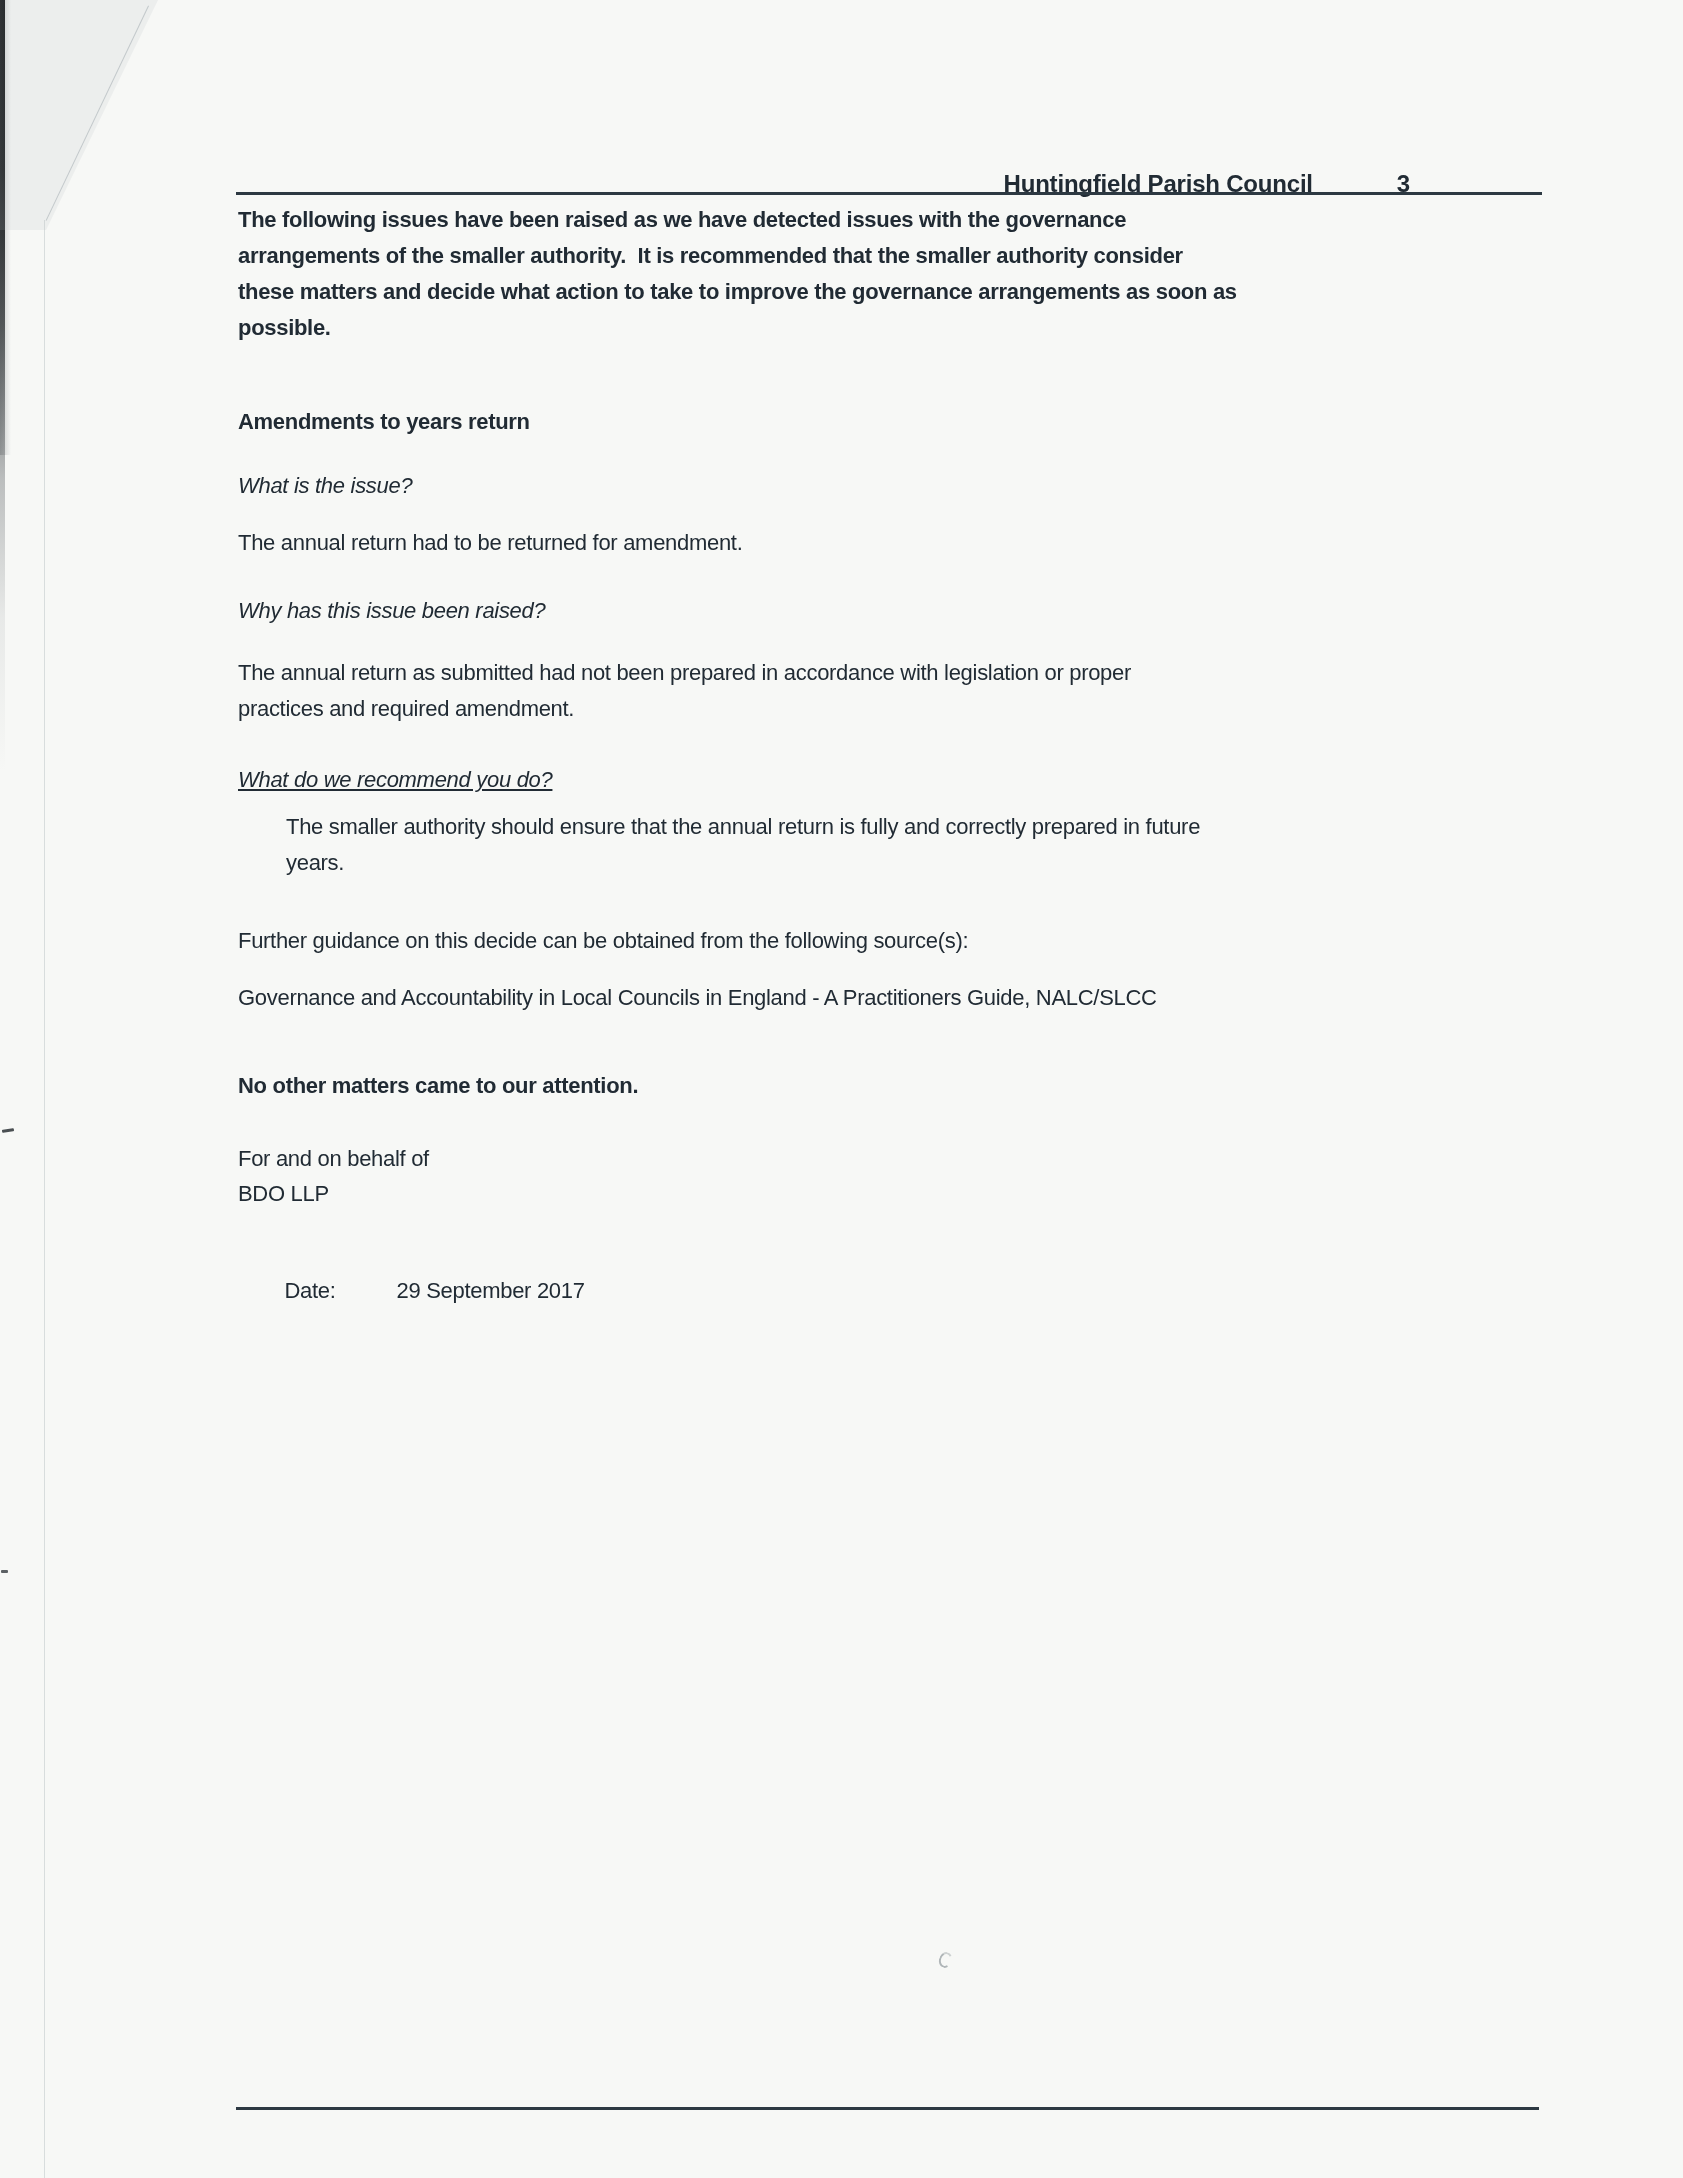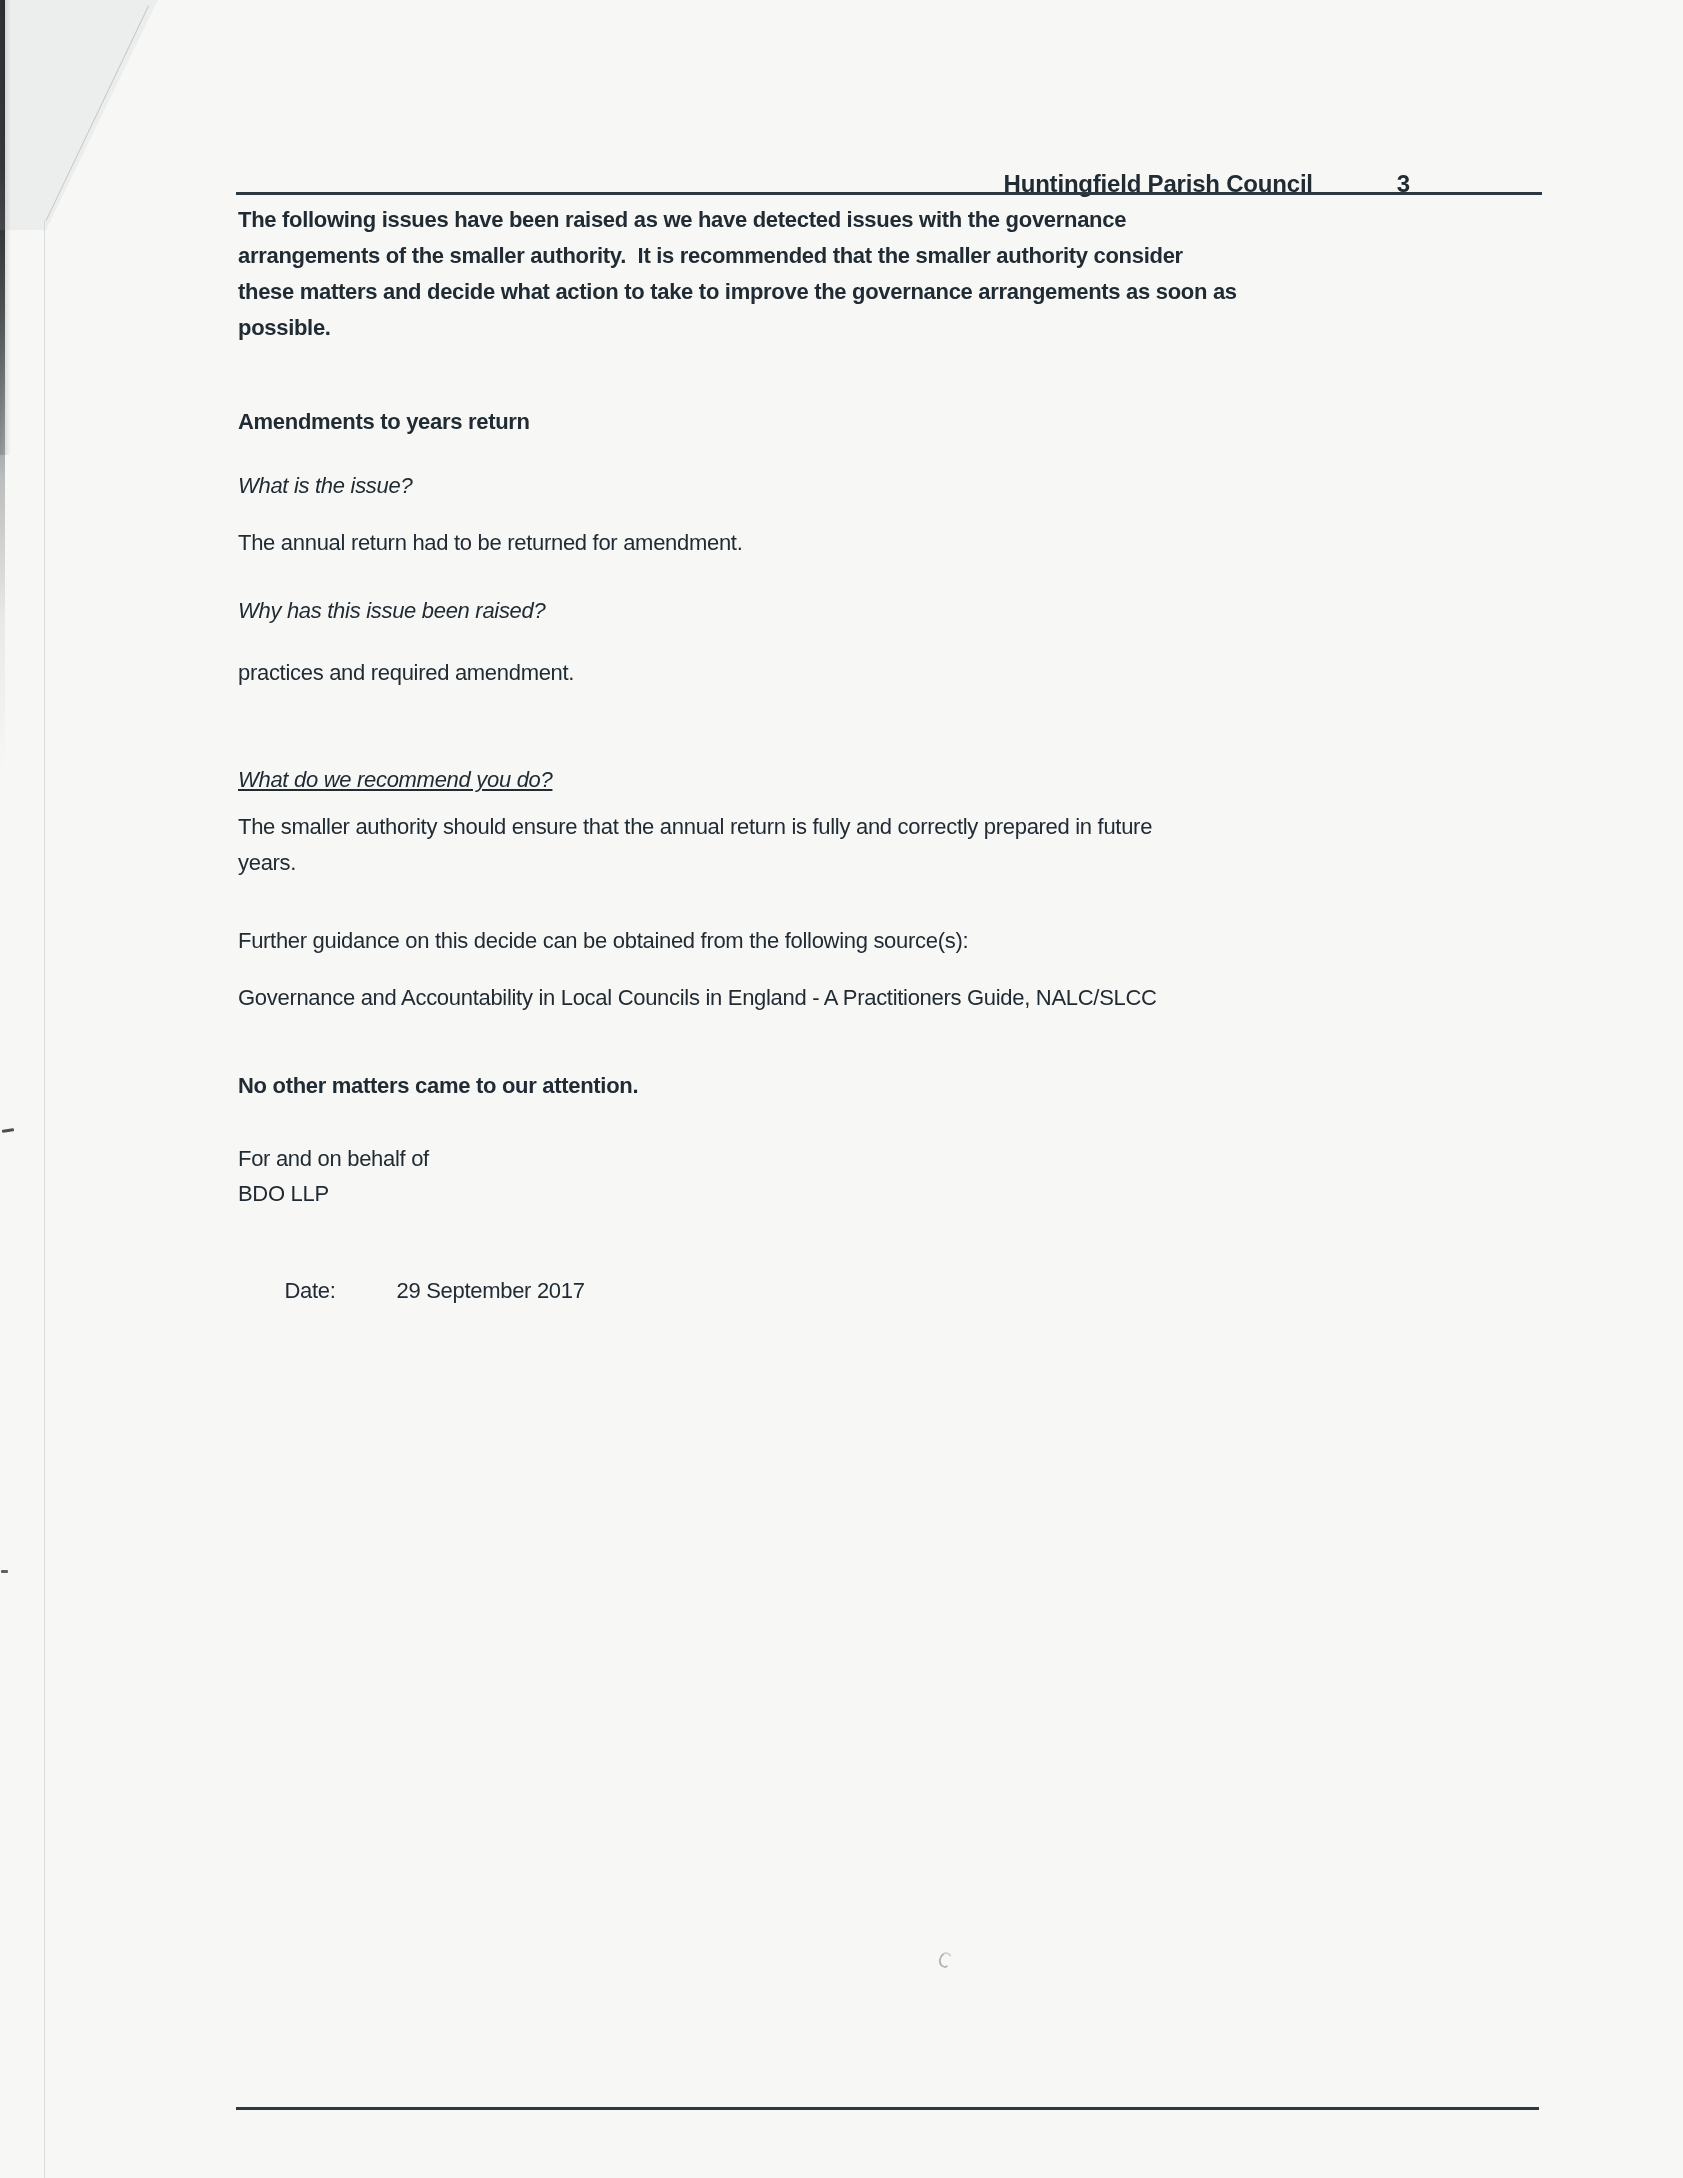--- a/index.html
+++ b/index.html
@@ -78,21 +78,21 @@
   }
   .bold{font-weight:700;}
   .italic{font-style:italic;}
   .intro{top:202px;}
   .sec-heading{top:404px;}
   .q1{top:468px;}
   .a1{top:525px;}
   .q2{top:593px;}
   .a2{top:655px;}
   .q3{top:762px;text-decoration:underline;}
-  .a3{top:809px;}
+  .a3{top:809px;margin-left:48px;}
   .guidance{top:923px;}
   .source{top:980px;}
   .closing{top:1056px;margin-top:12px;}
   .behalf{top:1141px;}
   .behalf .single{line-height:35px;}
   .daterow{top:1237px;}
   .date-label{display:inline-block;width:112px;}
 </style>
 </head>
 <body>
@@ -130,20 +130,21 @@
       <div class="single italic">What is the issue?</div>
     </div>
     <div class="blk a1">
       <div class="single">The annual return had to be returned for amendment.</div>
     </div>
 
     <div class="blk q2">
       <div class="single italic">Why has this issue been raised?</div>
     </div>
     <div class="blk a2">
+      <div class="line">The annual return as submitted had not been prepared in accordance with legislation or proper</div>
       <div class="line">practices and required amendment.</div>
     </div>
 
     <div class="blk q3">
       <div class="single italic">What do we recommend you do?</div>
     </div>
     <div class="blk a3">
       <div class="line">The smaller authority should ensure that the annual return is fully and correctly prepared in future</div>
       <div class="line">years.</div>
     </div>

